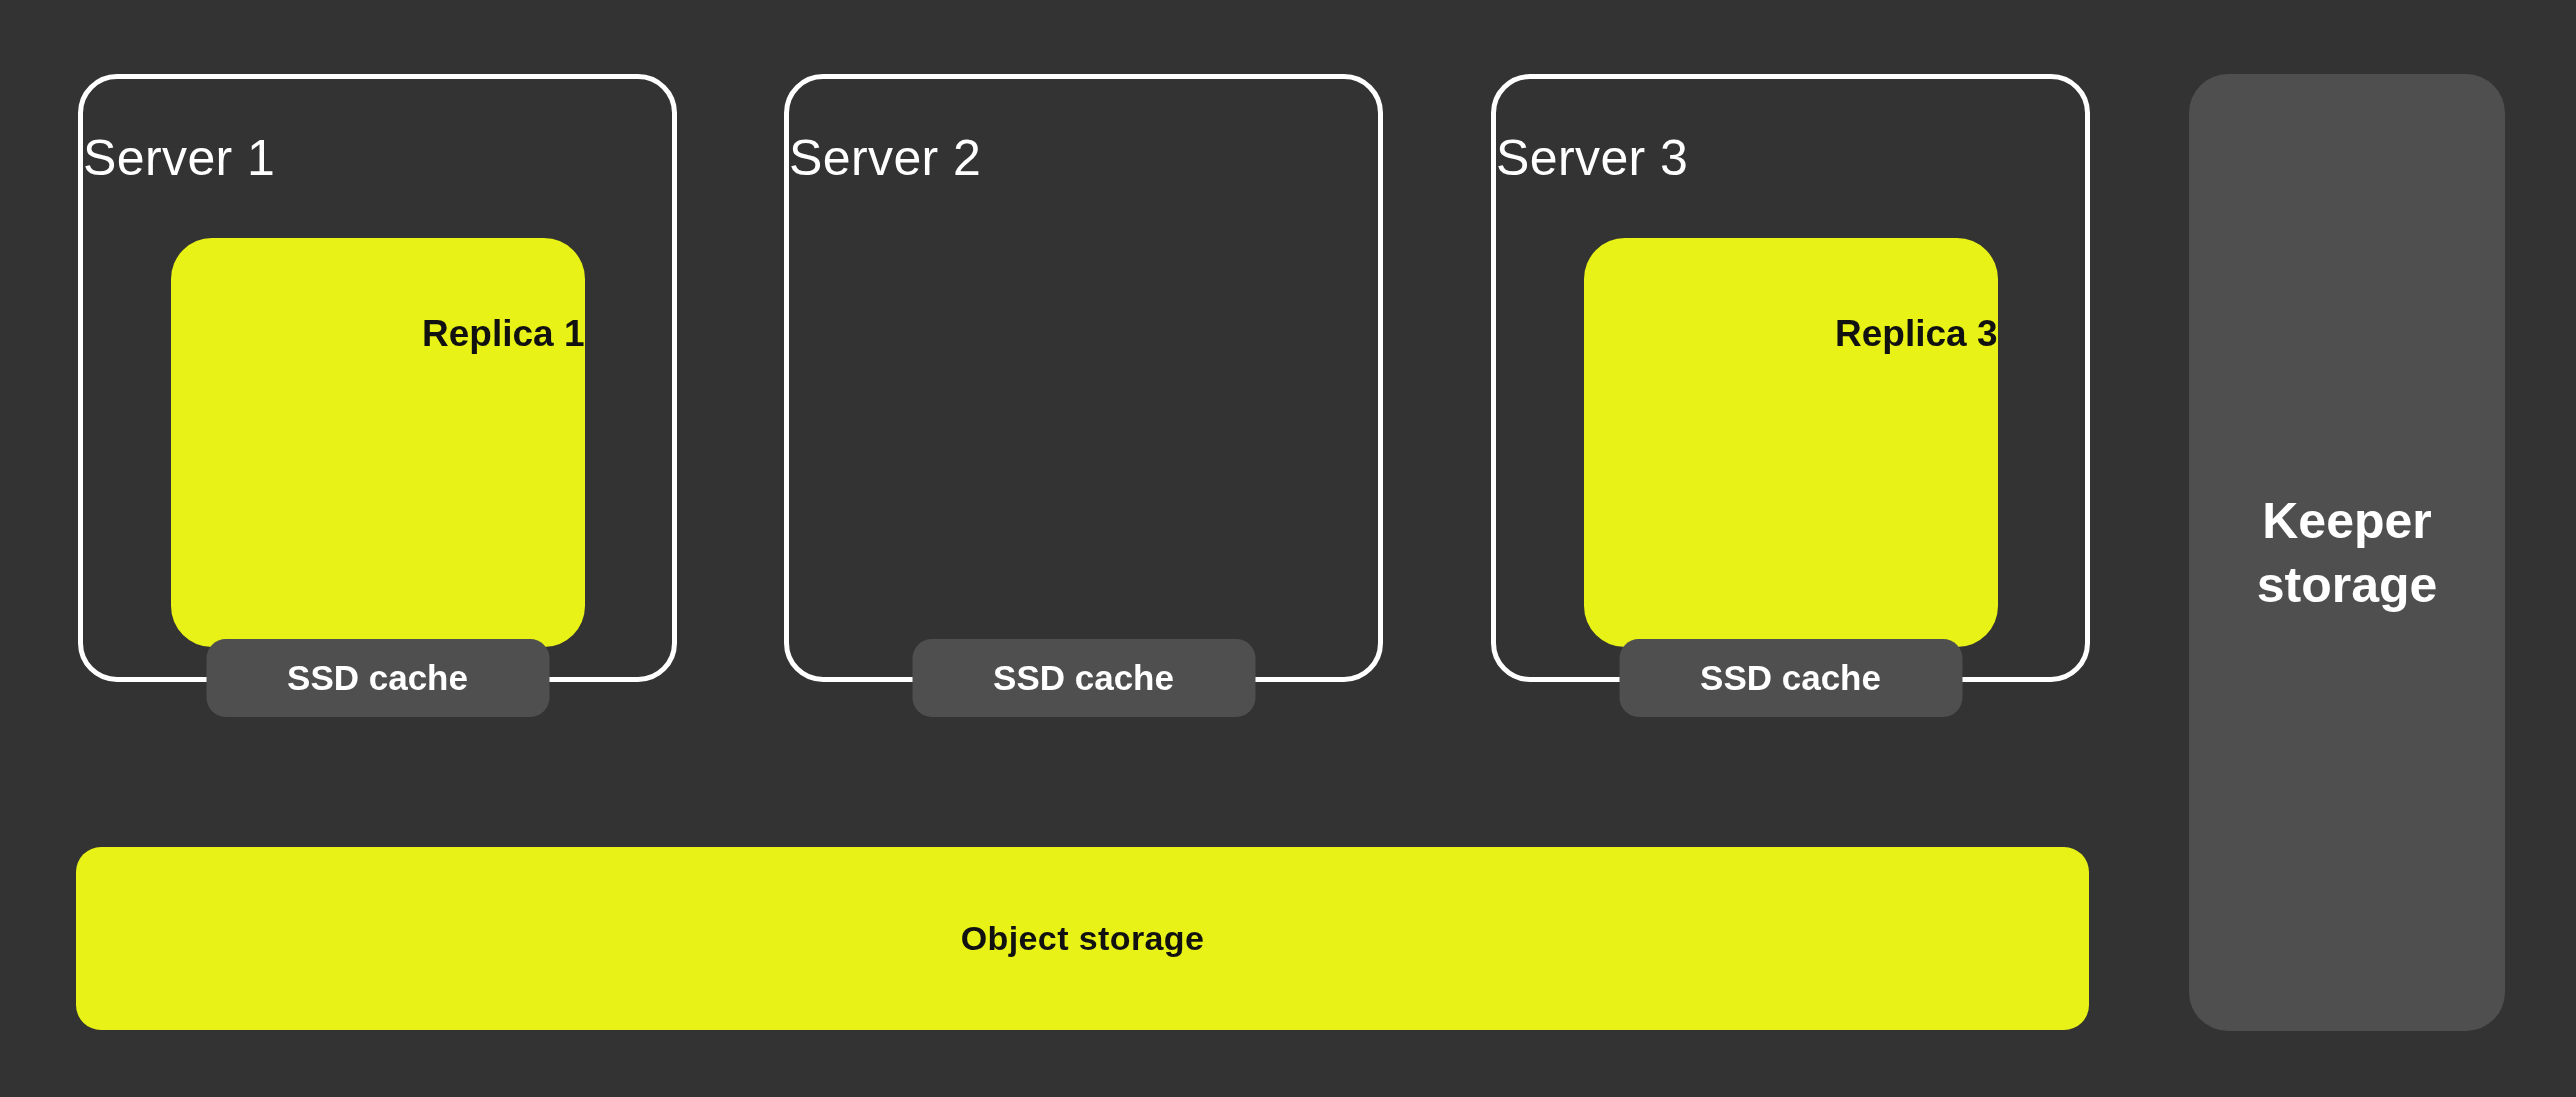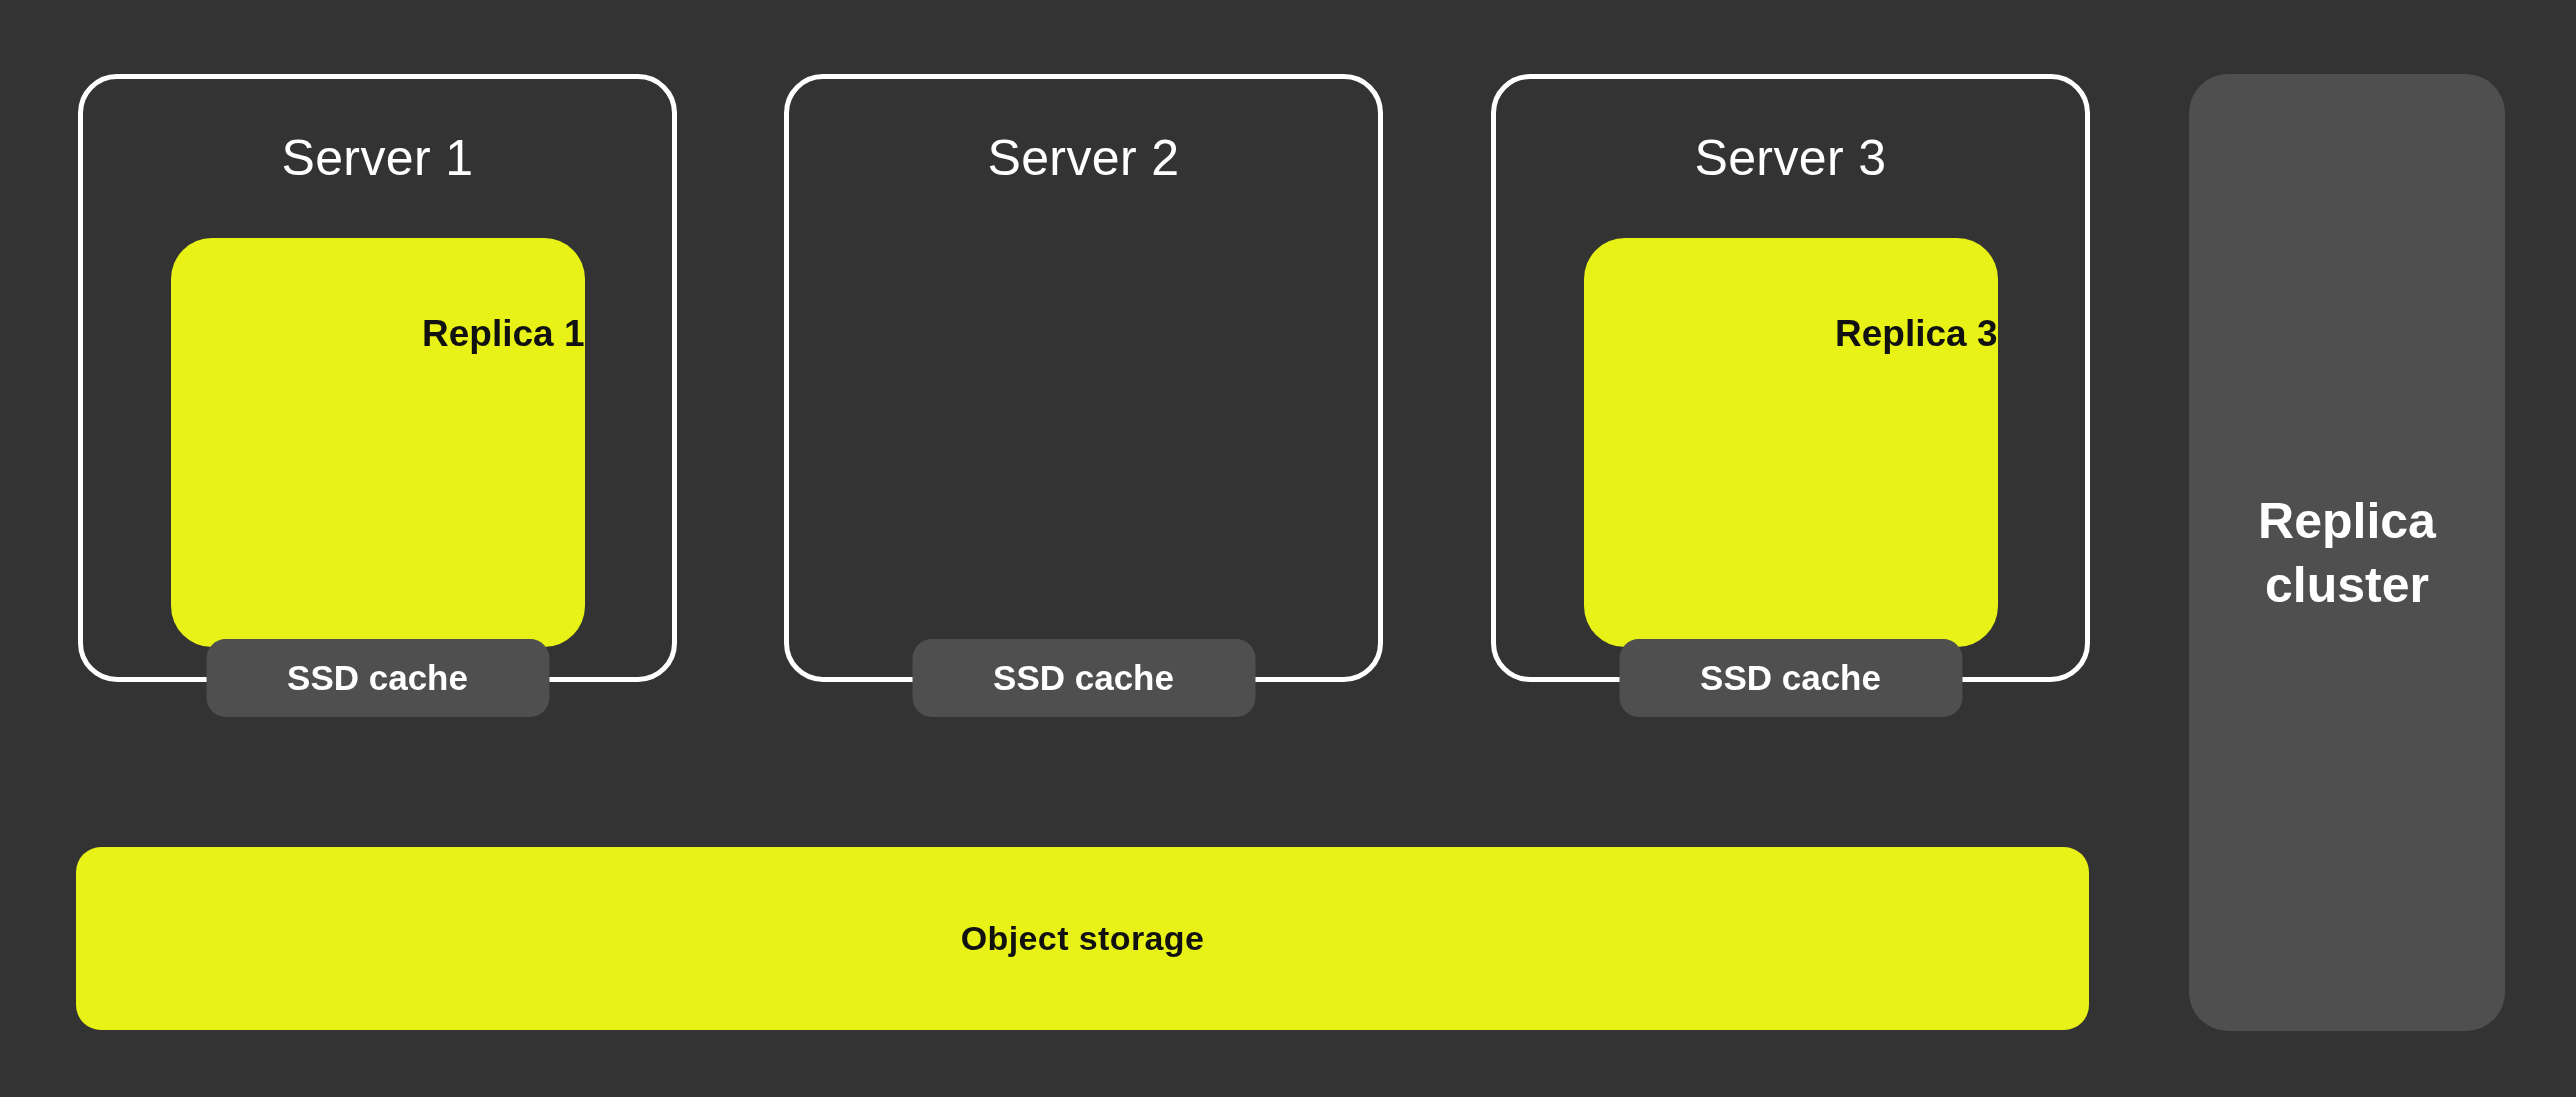--- a/index.html
+++ b/index.html
@@ -35,21 +35,20 @@
   }
   .server-box.s0 { left: 78px; }
   .server-box.s1 { left: 784px; }
   .server-box.s2 { left: 1491px; }
 
   .server-title {
     position: absolute;
     top: 50px;
     left: 0;
     width: 100%;
-    text-align: center;
     font-size: 50px;
     line-height: 58px;
     font-weight: 400;
     color: var(--text-light);
     letter-spacing: 0.4px;
   }
 
   
   .replica-box {
     position: absolute;
@@ -151,21 +150,21 @@
 
   <div class="server-box s2">
     <div class="server-title">Server 3</div>
     <div class="replica-box">
       <div class="replica-label">Replica 3</div>
     </div>
     <div class="ssd-cache">SSD cache</div>
   </div>
 
   <div class="keeper-box">
-    <div class="keeper-label">Replica cluster</div>
+    <div class="keeper-label">Keeper storage</div>
   </div>
 
   <div class="object-storage">
     <div class="object-storage-label">Object storage</div>
   </div>
 
 </div>
 
 
 </body></html>

